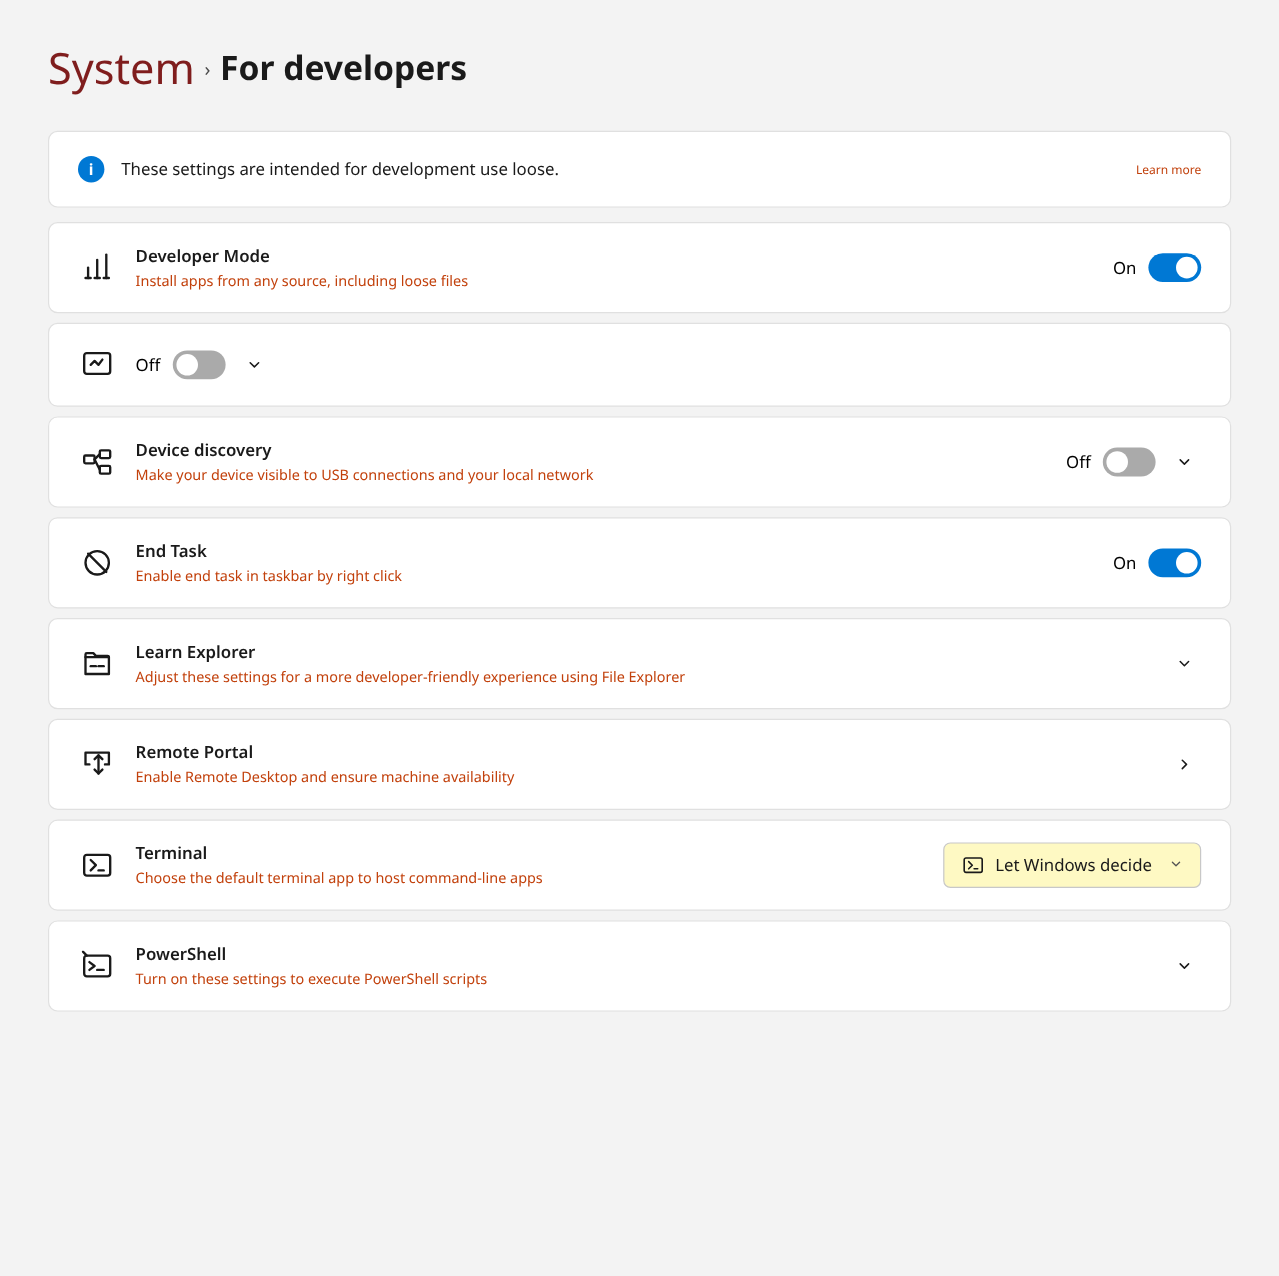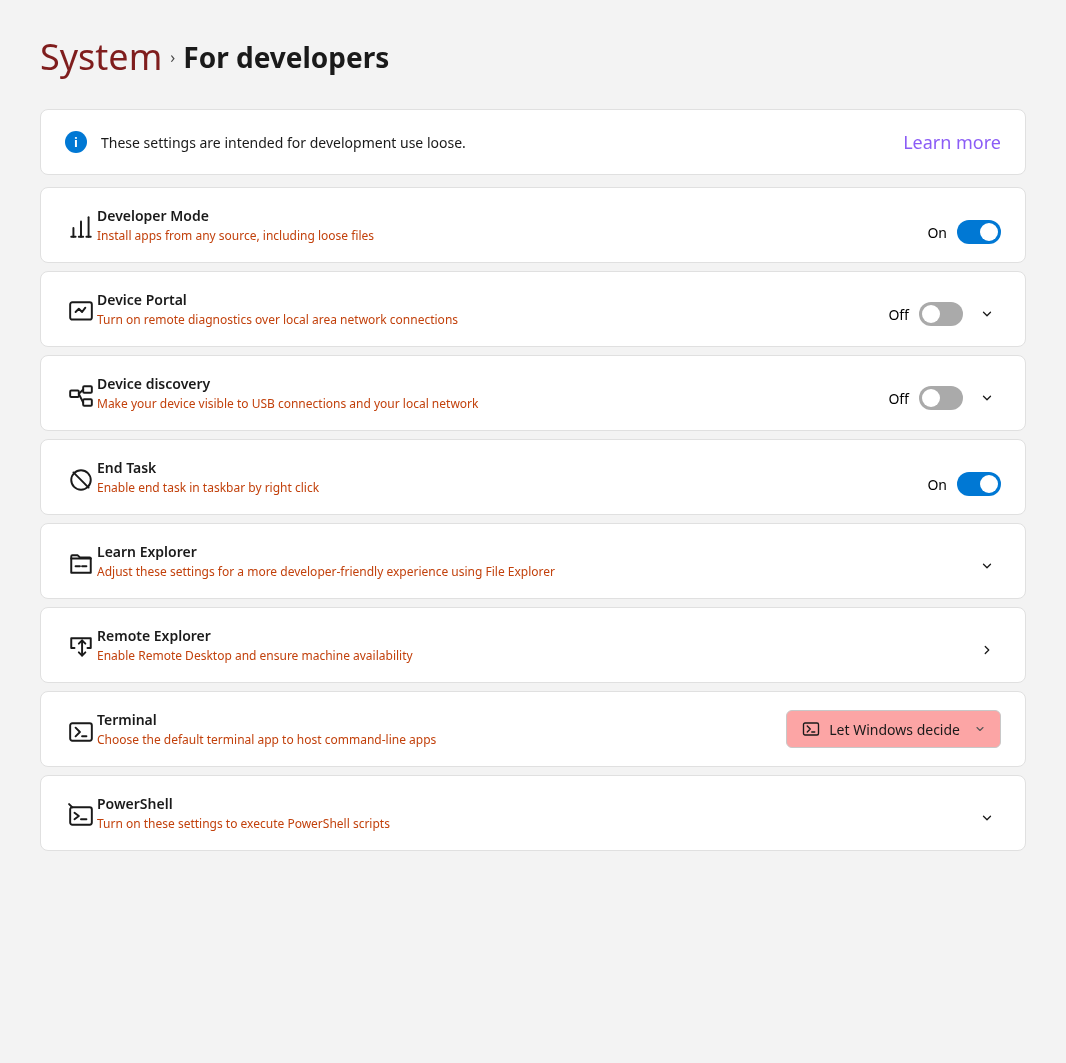--- a/index.html
+++ b/index.html
@@ -60,37 +60,38 @@
       justify-content: center;
       font-size: 13px;
       font-weight: 700;
       flex-shrink: 0;
     }
     .info-banner-text {
       font-size: 14px;
       color: #1a1a1a;
     }
     .learn-more-link {
-      font-size: 18px;
-      color: #8b5cf6;
+      font-size: 10px;
+      color: #c2410c;
       text-decoration: none;
       white-space: nowrap;
       cursor: pointer;
       margin-left: 32px;
     }
 
     
     .settings-card {
       background: #fff;
       border-radius: 8px;
       border: 1px solid #e0e0e0;
       margin-bottom: 8px;
       padding: 18px 24px;
       display: flex;
-      align-items: flex-end;
+      align-items: center;
+      gap: 16px;
     }
     .card-icon {
       width: 32px;
       height: 32px;
       display: flex;
       align-items: center;
       justify-content: center;
       flex-shrink: 0;
       color: #1a1a1a;
     }
@@ -171,21 +172,21 @@
     }
 
     
     .terminal-dropdown {
       display: flex;
       align-items: center;
       gap: 8px;
       border: 1px solid #c8c8c8;
       border-radius: 6px;
       padding: 8px 14px;
-      background: #fca5a5;
+      background: #fef9c3;
       cursor: pointer;
       font-size: 14px;
     }
     .terminal-dropdown-icon {
       width: 20px;
       height: 20px;
       display: flex;
       align-items: center;
       justify-content: center;
     }
@@ -235,24 +236,20 @@
         </div>
       </div>
     </div>
     <div class="settings-card">
       <div class="card-icon">
         <svg viewBox="0 0 24 24" fill="none" stroke="currentColor" stroke-width="1.8" stroke-linecap="round" stroke-linejoin="round">
         <rect x="2" y="3" width="20" height="16" rx="2"></rect>
         <polyline points="7,12 10,9 13,12 16,8"></polyline>
       </svg>
       </div>
-      <div class="card-content">
-        <div class="card-title">Device Portal</div>
-        <div class="card-desc">Turn on remote diagnostics over local area network connections</div>
-      </div>
       <div class="card-right">
         <span class="card-status">Off</span>
         <div class="toggle">
           <div class="toggle-track off"></div>
           <div class="toggle-thumb off"></div>
         </div>
         <div class="chevron-btn">
           <svg viewBox="0 0 24 24" fill="none" stroke="currentColor" stroke-width="2.2" stroke-linecap="round" stroke-linejoin="round">
             <polyline points="6,9 12,15 18,9"></polyline>
           </svg>
@@ -329,21 +326,21 @@
     <div class="settings-card">
       <div class="card-icon">
         <svg viewBox="0 0 24 24" fill="none" stroke="currentColor" stroke-width="1.8" stroke-linecap="round" stroke-linejoin="round">
         <polyline points="6,12 3,12 3,3 21,3 21,12 18,12"></polyline>
         <polyline points="10,8 13,5 16,8"></polyline>
           <polyline points="10,16 13,19 16,16"></polyline>
         <line x1="13" y1="5" x2="13" y2="19"></line>
       </svg>
       </div>
       <div class="card-content">
-        <div class="card-title">Remote Explorer</div>
+        <div class="card-title">Remote Portal</div>
         <div class="card-desc">Enable Remote Desktop and ensure machine availability</div>
       </div>
       <div class="card-right">
         <div class="chevron-btn">
           <svg viewBox="0 0 24 24" fill="none" stroke="currentColor" stroke-width="2.2" stroke-linecap="round" stroke-linejoin="round">
             <polyline points="9,6 15,12 9,18"></polyline>
           </svg>
         </div>
       </div>
     </div>

